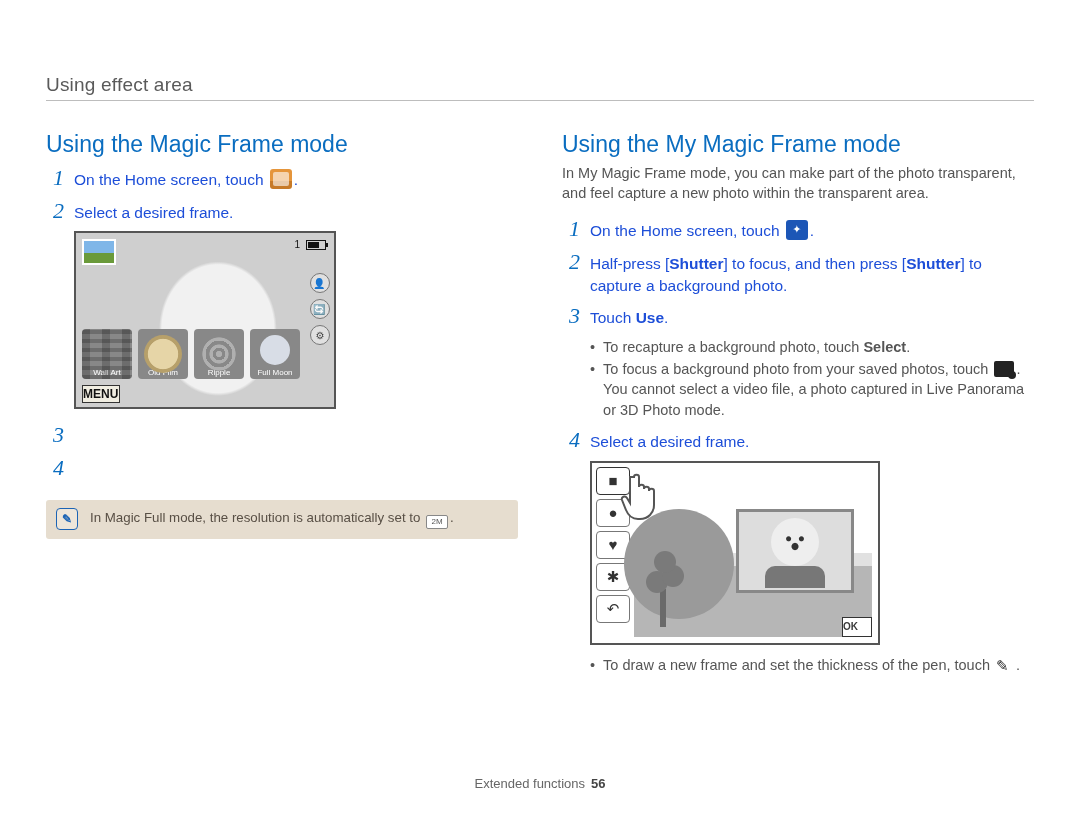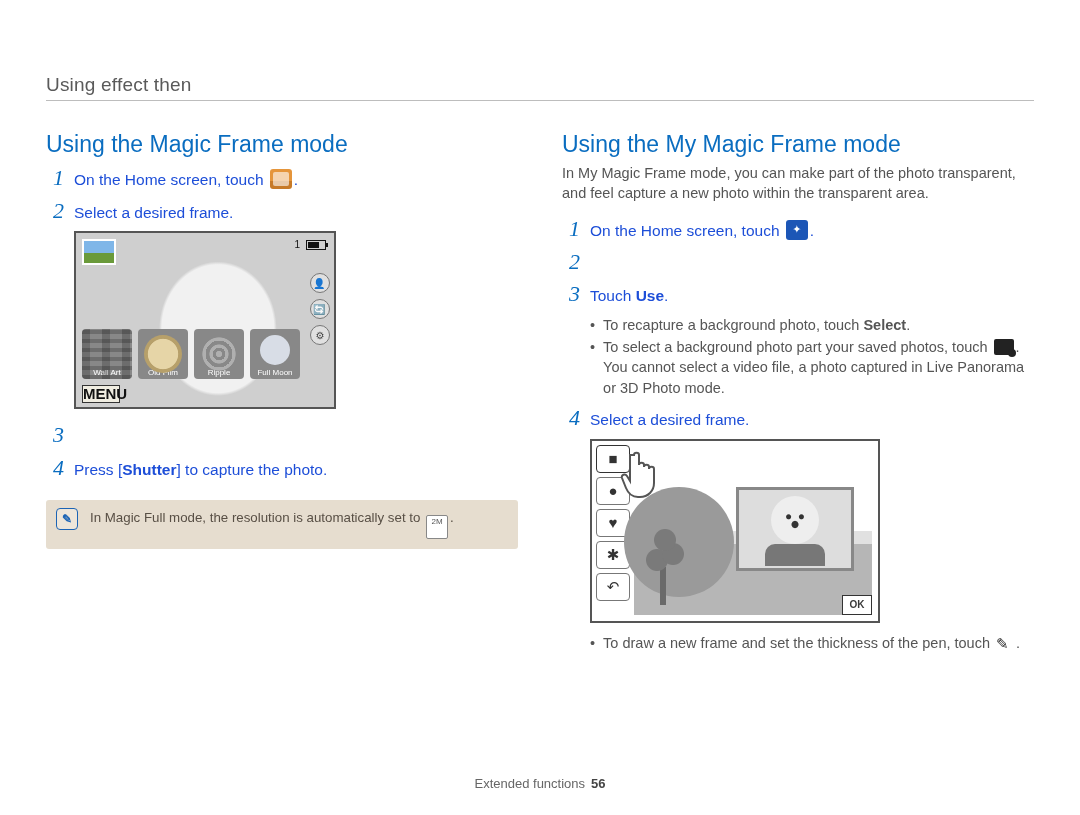--- a/index.html
+++ b/index.html
@@ -75,21 +75,21 @@
     display:flex; align-items:center; justify-content:center;
   }
   .inline-icon.media {
     background:#222; width:20px; height:16px; border-radius:2px; vertical-align:-3px;
   }
   .inline-icon.media::after{
     content:""; position:absolute; right:-2px; bottom:-2px; width:8px;height:8px;
     background:#222; border-radius:50%;
   }
   .inline-icon.res {
-    background:#fff; width:22px; height:24px; border:1px solid #888; vertical-align:-2px;
+    background:#fff; width:22px; height:14px; border:1px solid #888; vertical-align:-2px;
     font-size:8px; text-align:center; line-height:12px; color:#555; border-radius:2px;
   }
   .inline-icon.pen { background:none; width:18px; height:14px; vertical-align:-2px; }
   .inline-icon.pen::before{
     content:"✎"; font-size:15px; color:#2a2a2a; position:absolute; left:0; top:-3px;
   }
 
   
   .illus-left {
     width: 262px; height: 178px; border:2px solid #555; margin: 8px 0 14px 28px;
@@ -132,21 +132,21 @@
   .fr.wall{ background:linear-gradient(135deg,#7a3a2a,#b86a4a);}
   .fr.wall::before{content:"";position:absolute;inset:0;background:repeating-linear-gradient(0deg,#0003 0 4px,#0000 4px 9px),repeating-linear-gradient(90deg,#0003 0 8px,#0000 8px 20px);}
   .fr.old{ background:#b7a06a;}
   .fr.old::before{content:"";position:absolute;inset:6px;border-radius:50%;background:radial-gradient(circle,#e6d5a7 55%,#b7a06a 58%);}
   .fr.ripple{ background:#3b6aa6;}
   .fr.ripple::before{content:"";position:absolute;inset:0;background:radial-gradient(circle at 50% 50%,#fff5 0 8%,#0000 10% 18%,#fff5 18% 26%,#0000 28% 38%,#fff5 38% 46%,#0000 48% 100%);}
   .fr.moon{ background:#0a1a2a;}
   .fr.moon::before{content:"";position:absolute;left:10px;top:6px;width:30px;height:30px;border-radius:50%;background:#d8dde6;}
   .illus-left .menu-btn{
     position:absolute; left:6px; bottom:4px; width:38px; height:18px; background:#f0ede1;
-    border:1px solid #333; font-size:15px; font-weight:700; text-align:right; line-height:16px;
+    border:1px solid #333; font-size:12px; font-weight:700; text-align:left; line-height:16px;
     color:#111;
   }
 
   
   .illus-right{
     width: 290px; height: 184px; border:2px solid #555; margin: 6px 0 10px 28px;
     position:relative; background:#fff; overflow:hidden;
   }
   .illus-right .lside{
     position:absolute; left:4px; top:4px; bottom:4px; width:34px;
@@ -186,21 +186,21 @@
                radial-gradient(circle at 70% 40%, #333 0 2px, #0000 3px),
                radial-gradient(ellipse at 50% 75%, #333 0 3px, #0000 4px);
   }
   .illus-right .photo .body{width:60px;height:22px;background:#777;margin:0 auto;border-radius:10px 10px 0 0;}
   .illus-right .hand{
     position:absolute; left:28px; top:8px; width:58px; height:52px;
   }
   .illus-right .hand svg{width:100%;height:100%;}
   .illus-right .ok{
     position:absolute; right:6px; bottom:6px; width:30px; height:20px;
-    border:1px solid #333; font-size:10px; font-weight:700; text-align:center; line-height:18px;
+    border:1px solid #333; font-size:10px; font-weight:700; text-align:left; line-height:18px;
     background:#fff;
   }
 
   .note-box{
     background:#e6ddcf; border-radius:3px; padding:10px 12px 10px 44px;
     font-size:13.3px; color:#584f45; position:relative; margin:20px 0 0 0;
   }
   .note-box .note-icon{
     position:absolute; left:10px; top:8px; width:22px; height:22px;
     border:1.5px solid #1c64b5; border-radius:4px; color:#1c64b5;
@@ -210,21 +210,21 @@
 
   .footer{
     position:absolute; left:0; right:0; bottom:24px; text-align:center;
     font-size:13px; color:#666;
   }
   .footer .pg{ font-weight:700; color:#444; margin-left:6px;}
 </style>
 </head>
 <body>
 
-<div class="page-header">Using effect then</div>
+<div class="page-header">Using effect area</div>
 
 <div class="cols">
 
   <div class="col">
     <h2 class="section-title">Using the Magic Frame mode</h2>
 
     <div class="steps">
       <div class="step">
         <span class="step-num">1</span>
         <span class="step-body">
@@ -267,23 +267,20 @@
       </div>
       <div class="menu-btn">MENU</div>
     </div>
 
     <div class="steps">
       <div class="step">
         <span class="step-num">3</span>
       </div>
       <div class="step">
         <span class="step-num">4</span>
-        <span class="step-body">
-          <span>Press [</span><b>Shutter</b><span>] to capture the photo.</span>
-        </span>
       </div>
     </div>
 
     <div class="note-box">
       <span class="note-icon">✎</span>
       <span>In Magic Full mode, the resolution is automatically set to </span><span class="inline-icon res">2M</span>.
     </div>
   </div>
 
   <div class="col">
@@ -292,36 +289,39 @@
 
     <div class="steps">
       <div class="step">
         <span class="step-num">1</span>
         <span class="step-body">
           <span>On the Home screen, touch </span><span class="inline-icon mymagic"></span><span>.</span>
         </span>
       </div>
       <div class="step">
         <span class="step-num">2</span>
+        <span class="step-body">
+          <span>Half-press [</span><b>Shutter</b><span>] to focus, and then press [</span><b>Shutter</b><span>] to capture a background photo.</span>
+        </span>
       </div>
       <div class="step">
         <span class="step-num">3</span>
         <span class="step-body">
           <span>Touch </span><b>Use</b><span>.</span>
         </span>
       </div>
     </div>
     <div class="bullets">
       <div class="bullet">
         <span class="dot">•</span>
         <span><span>To recapture a background photo, touch </span><b>Select</b><span>.</span></span>
       </div>
       <div class="bullet">
         <span class="dot">•</span>
-        <span><span>To select a background photo part your saved photos, touch </span><span class="inline-icon media"></span><span>. You cannot select a video file, a photo captured in Live Panorama or 3D Photo mode.</span></span>
+        <span><span>To focus a background photo from your saved photos, touch </span><span class="inline-icon media"></span><span>. You cannot select a video file, a photo captured in Live Panorama or 3D Photo mode.</span></span>
       </div>
     </div>
 
     <div class="steps">
       <div class="step">
         <span class="step-num">4</span>
         <span class="step-body">Select a desired frame.</span>
       </div>
     </div>
 

